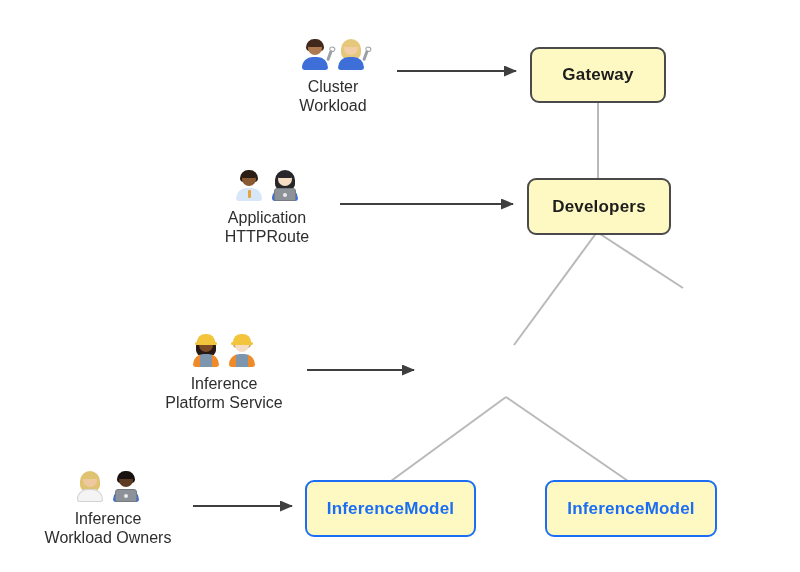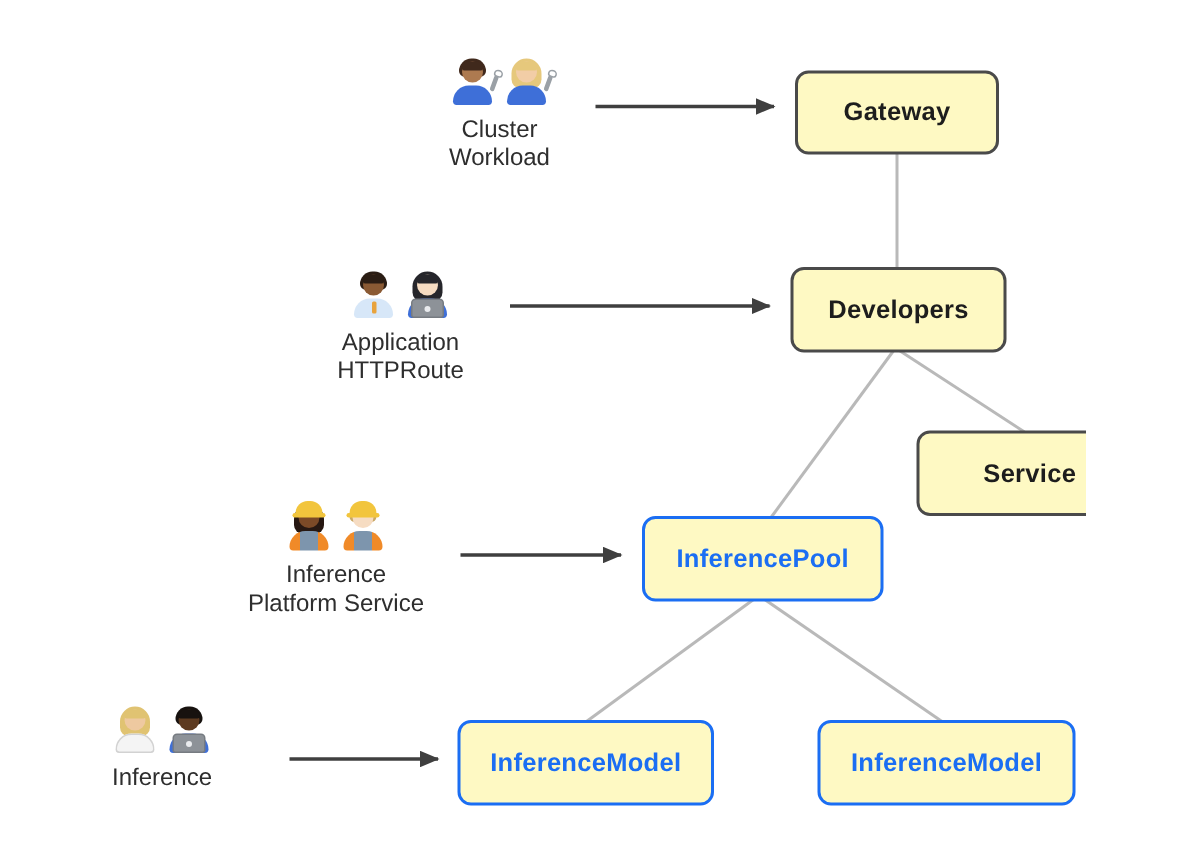--- a/index.html
+++ b/index.html
@@ -1,18 +1,19 @@
 <!DOCTYPE html>
 <html><head>
 <meta charset="utf-8">
 <style>
   html,body{margin:0;padding:0;background:#ffffff;}
   .canvas{
     position:relative;width:724px;height:572px;background:#ffffff;overflow:hidden;
     font-family:"Liberation Sans","DejaVu Sans",sans-serif;
+    padding-left:40px;
   }
   .edges{position:absolute;left:0;top:0;width:800px;height:572px;z-index:0;}
 
   
   .node{
     position:absolute;z-index:2;background:#fef9c3;border-radius:9px;
     display:flex;align-items:center;justify-content:center;
     font-weight:bold;font-size:17px;letter-spacing:.2px;
   }
   .node.dark{border:2.5px solid #4a4a4a;color:#1d1d1d;}
@@ -102,21 +103,21 @@
           <span class="body"></span>
           <span class="wrench"></span>
       </span>
     </div>
     <div class="actor-label">
       <span class="l">Cluster</span>
       <span class="l">Workload</span>
     </div>
   </div>
 
-  <div class="actor" style="left:187px;top:178px">
+  <div class="actor" style="left:187px;top:167px">
     <div class="emoji-row">
       <span class="person p-office-m">
         <span class="hair"></span>
           <span class="head"></span>
           <span class="fringe"></span>
           <span class="body"></span>
           <span class="tie"></span>
       </span>
       <span class="person p-tech-w">
         <span class="hair long"></span>
@@ -165,28 +166,27 @@
       <span class="person p-tech-m">
         <span class="hair"></span>
           <span class="head"></span>
           <span class="fringe"></span>
           <span class="body"></span>
           <span class="laptop"></span>
       </span>
     </div>
     <div class="actor-label">
       <span class="l">Inference</span>
+      <span class="l">Workload Owners</span>
     </div>
   </div>
 
   <div class="node dark" style="left:530px;top:47px;width:132px;height:52px">Gateway</div>
 
   <div class="node dark" style="left:527px;top:178px;width:140px;height:53px">Developers</div>
 
-  <div class="node dark" style="left:611px;top:287px;width:147px;height:53px">Service</div>
 
-  <div class="node blue" style="left:428px;top:344px;width:157px;height:53px">InferencePool</div>
 
   <div class="node blue" style="left:305px;top:480px;width:167px;height:53px">InferenceModel</div>
 
   <div class="node blue" style="left:545px;top:480px;width:168px;height:53px">InferenceModel</div>
 
 </div>
 
 </body></html>

